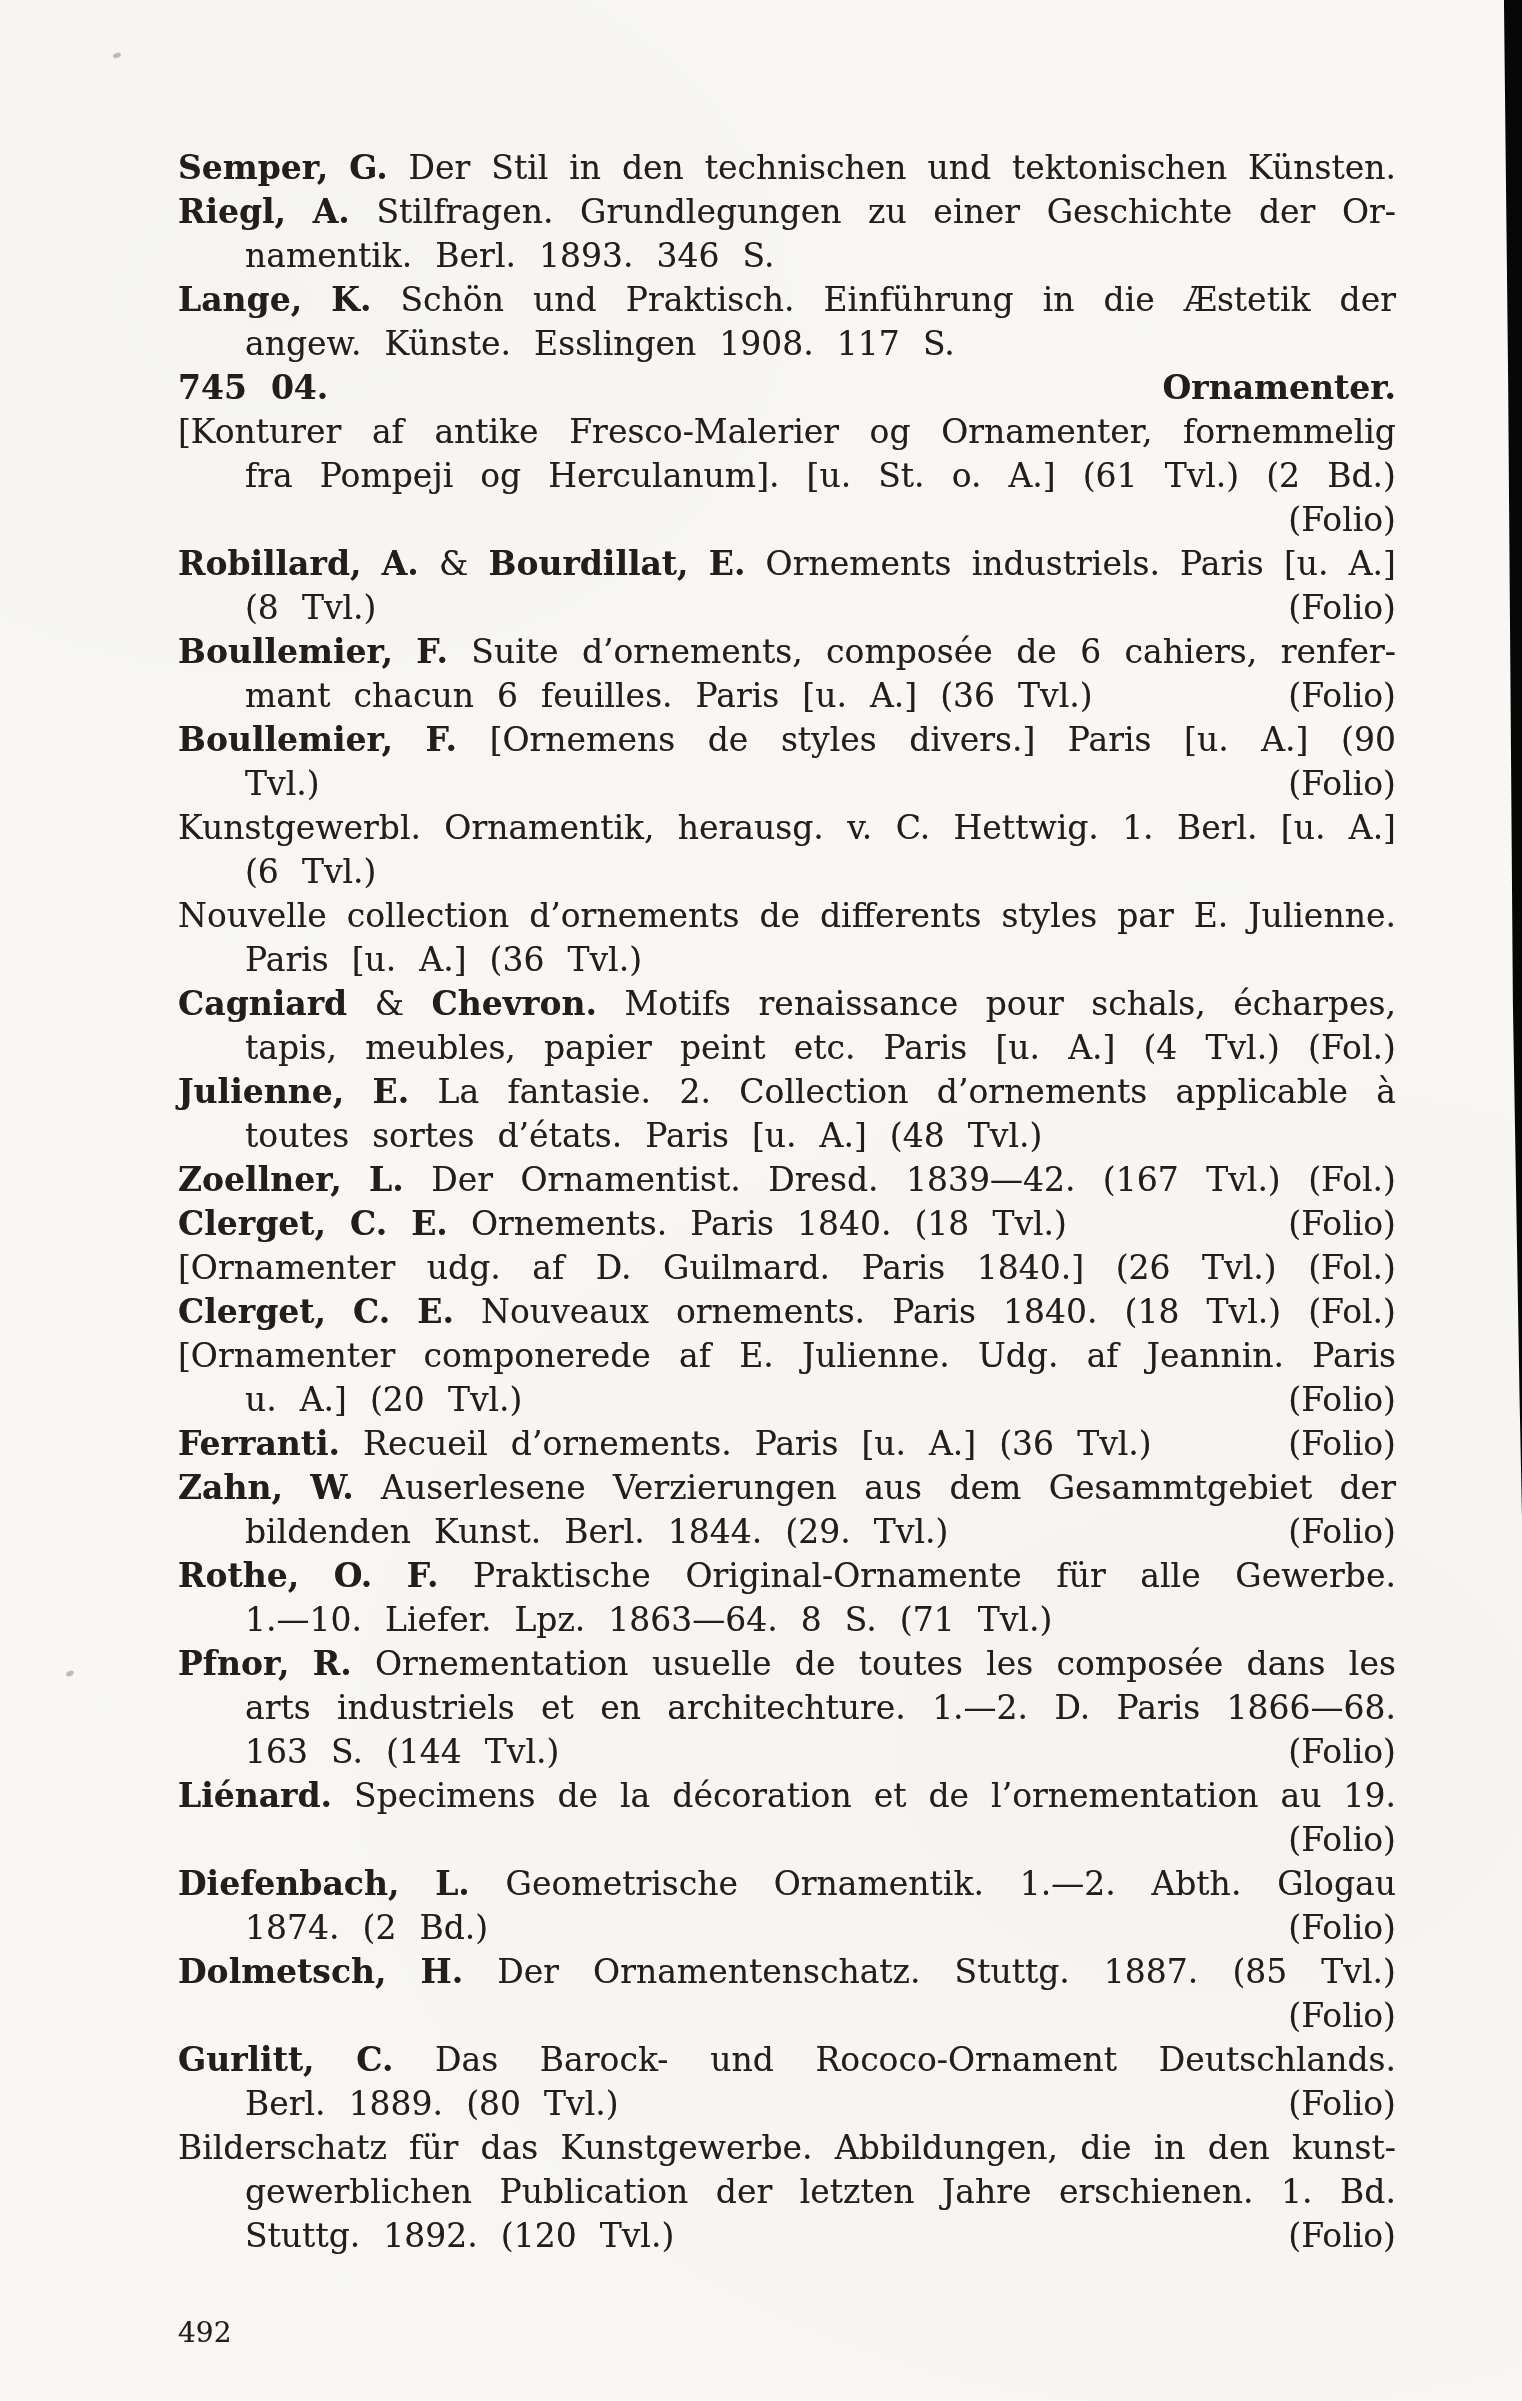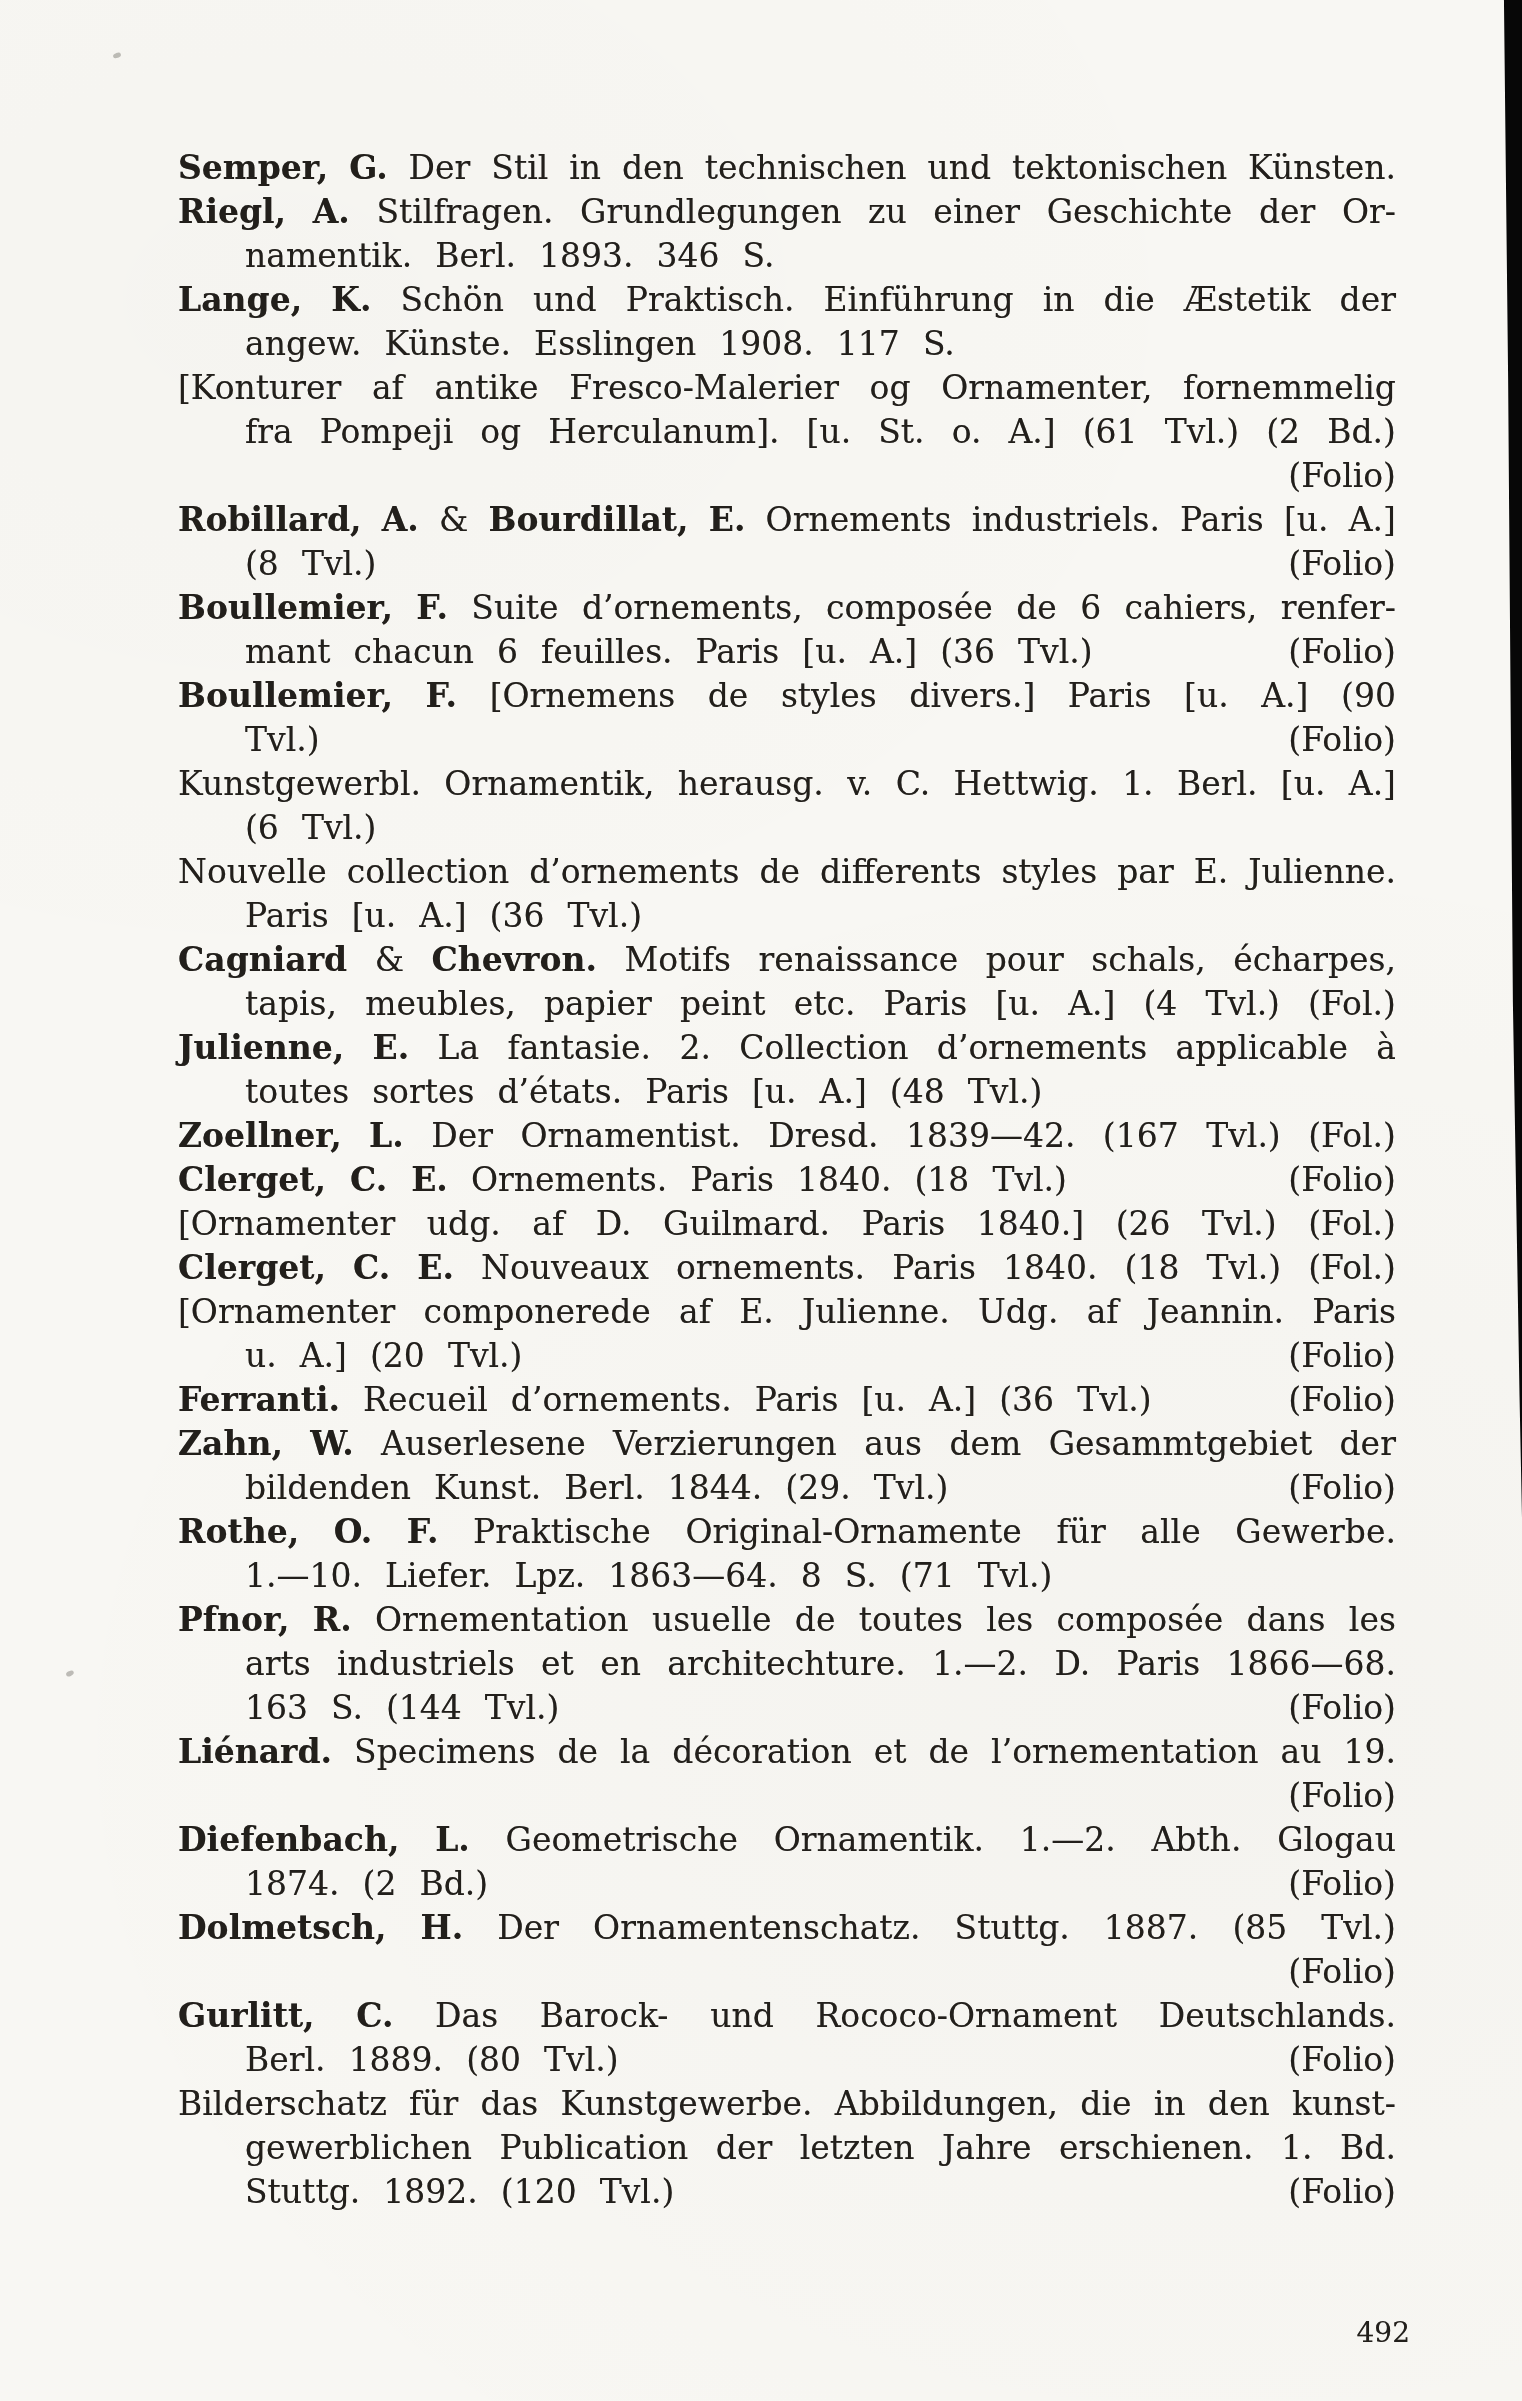--- a/index.html
+++ b/index.html
@@ -26,23 +26,23 @@
     line-height:44px;
     text-shadow:0 0 0.5px rgba(34,31,27,0.45);
   }
   .line.indent{padding-left:67px;}
   .line.justify{justify-content:space-between;}
   .line .seg{word-spacing:0.38em;}
   .line .right{margin-left:auto;}
   .b{font-weight:bold;}
   .pagenum{
     position:absolute;
-    left:192px;top:2311px;width:1218px;
+    left:178px;top:2311px;width:1218px;
     font-size:28px;line-height:43px;
-    text-align:right;
+    text-align:left;
     text-shadow:0 0 0.5px rgba(34,31,27,0.45);
   }
   .edge{
     position:absolute;
     top:0;right:0;
     width:19px;height:1518px;
     background:#070707;
     clip-path:polygon(5% 0%, 100% 0%, 100% 100%, 87% 92%, 52% 66%, 27% 25%);
   }
   .speck{position:absolute;border-radius:50%;background:#8d8a84;opacity:.55;}
@@ -88,20 +88,24 @@
         <span class="w">Praktisch.</span>
         <span class="w">Einführung</span>
         <span class="w">in</span>
         <span class="w">die</span>
         <span class="w">Æstetik</span>
         <span class="w">der</span>
       </div>
       <div class="line indent">
         <span class="seg"><span>angew. Künste. Esslingen 1908. 117 S.</span></span>
       </div>
+      <div class="line">
+        <span class="seg"><span class="b">745 04.</span></span>
+        <span class="right b">Ornamenter.</span>
+      </div>
       <div class="line justify">
         <span class="w">[Konturer</span>
         <span class="w">af</span>
         <span class="w">antike</span>
         <span class="w">Fresco-Malerier</span>
         <span class="w">og</span>
         <span class="w">Ornamenter,</span>
         <span class="w">fornemmelig</span>
       </div>
       <div class="line indent justify">

